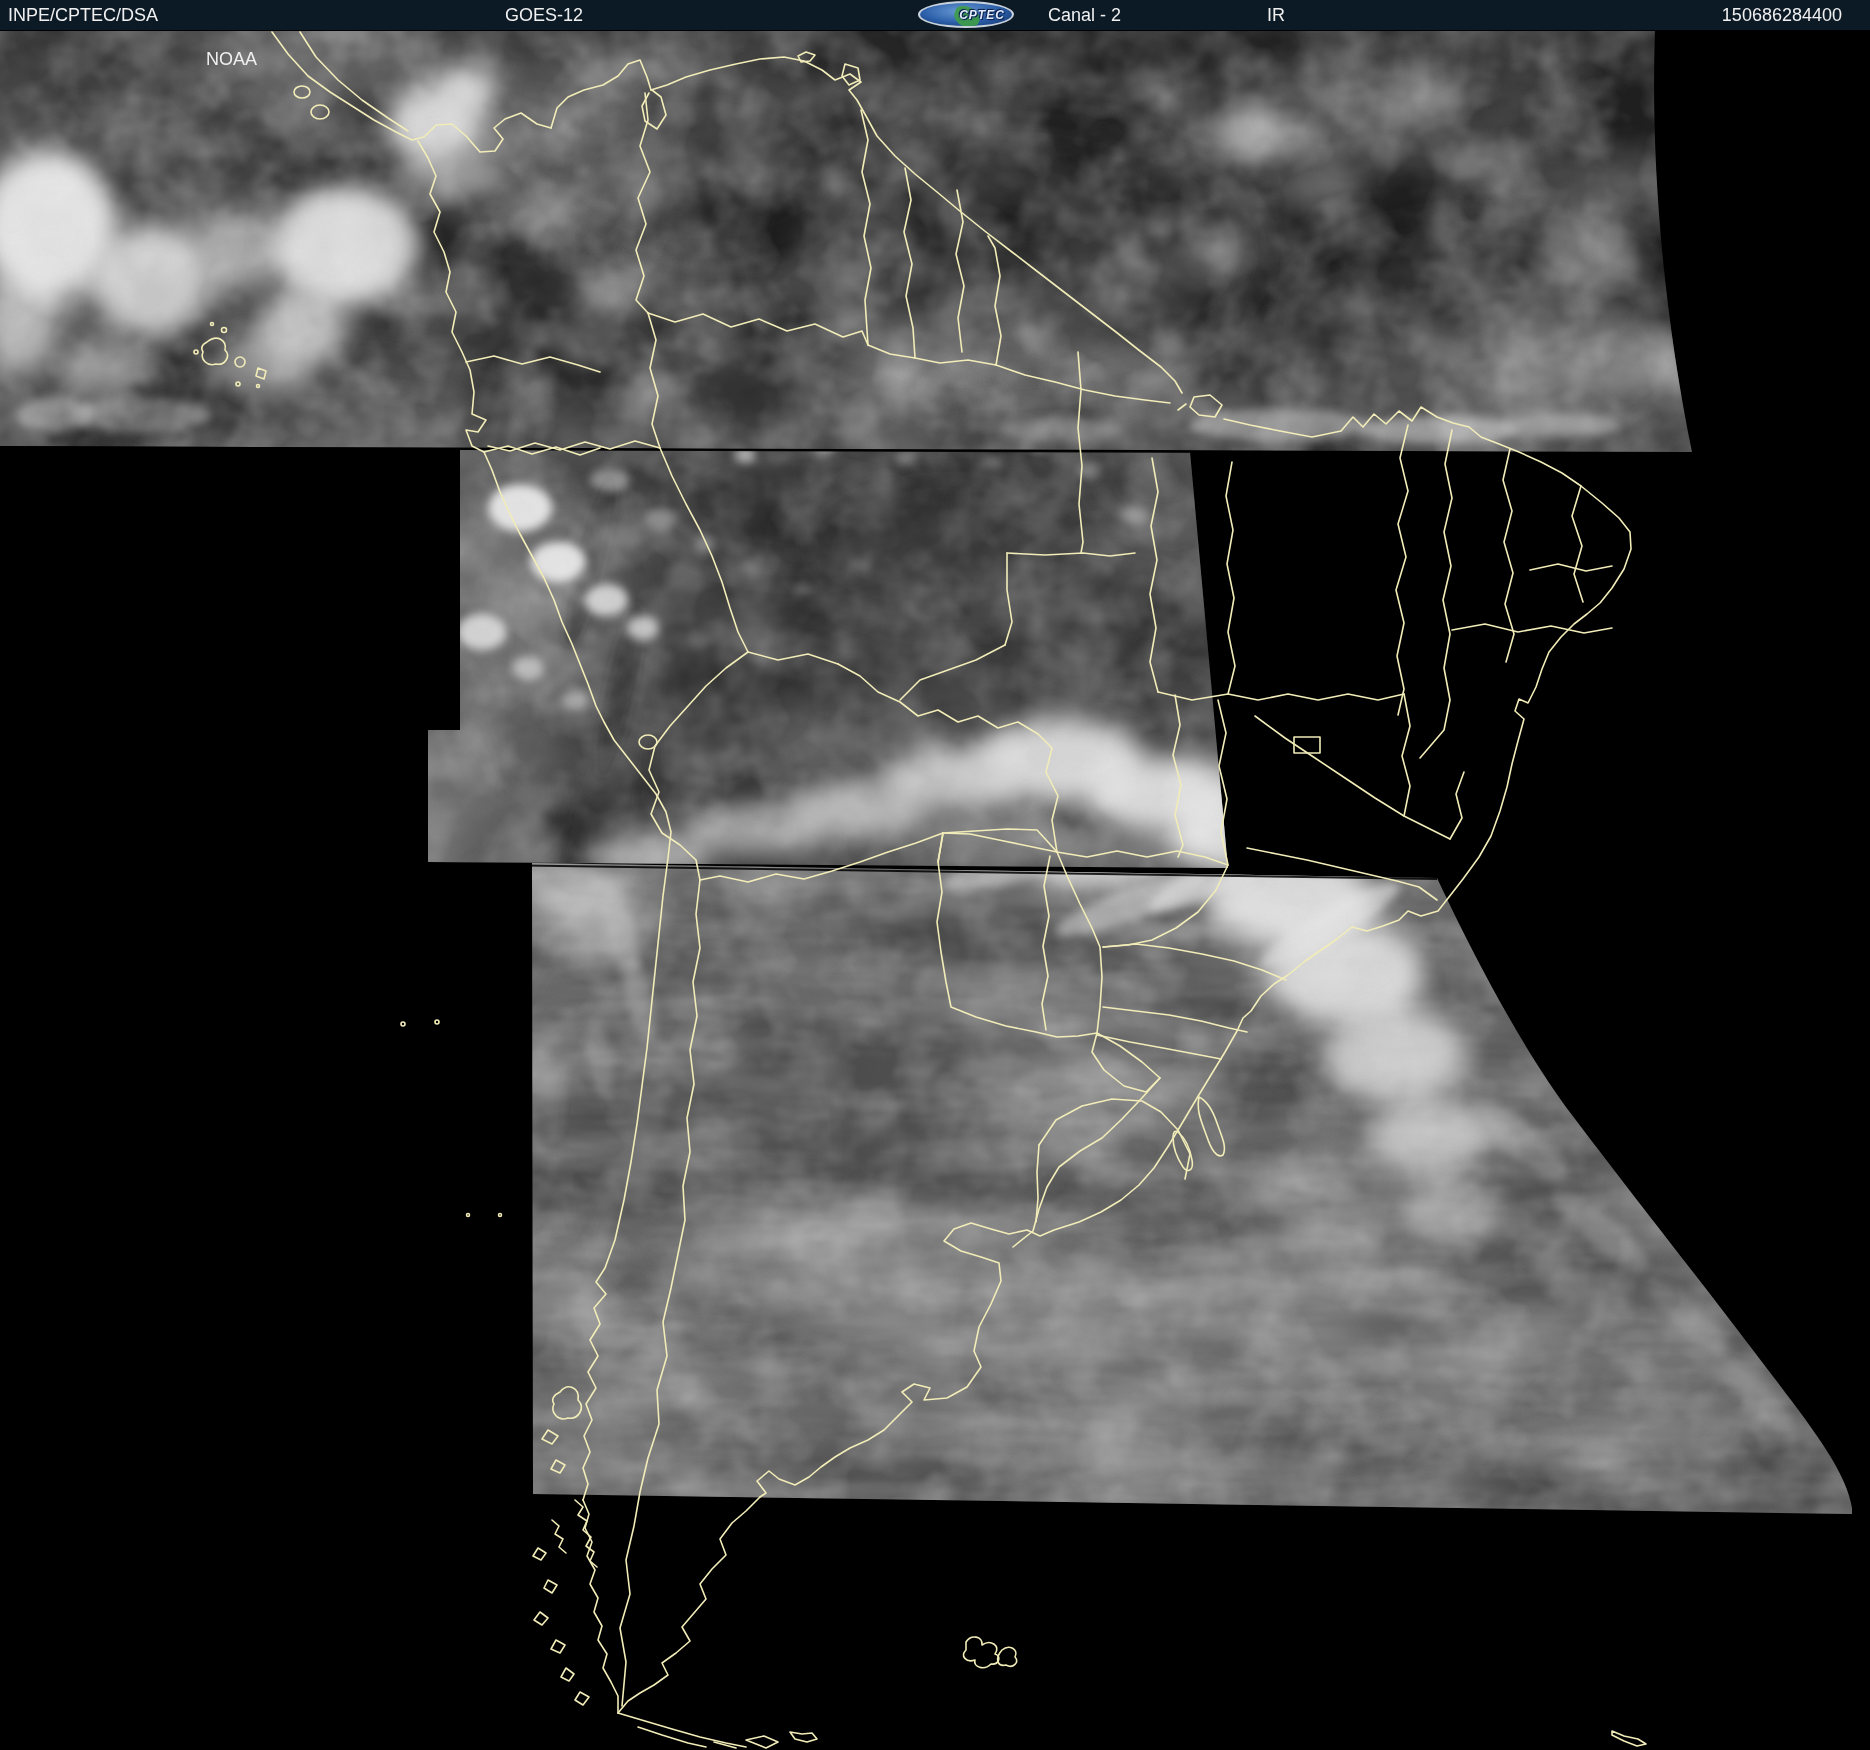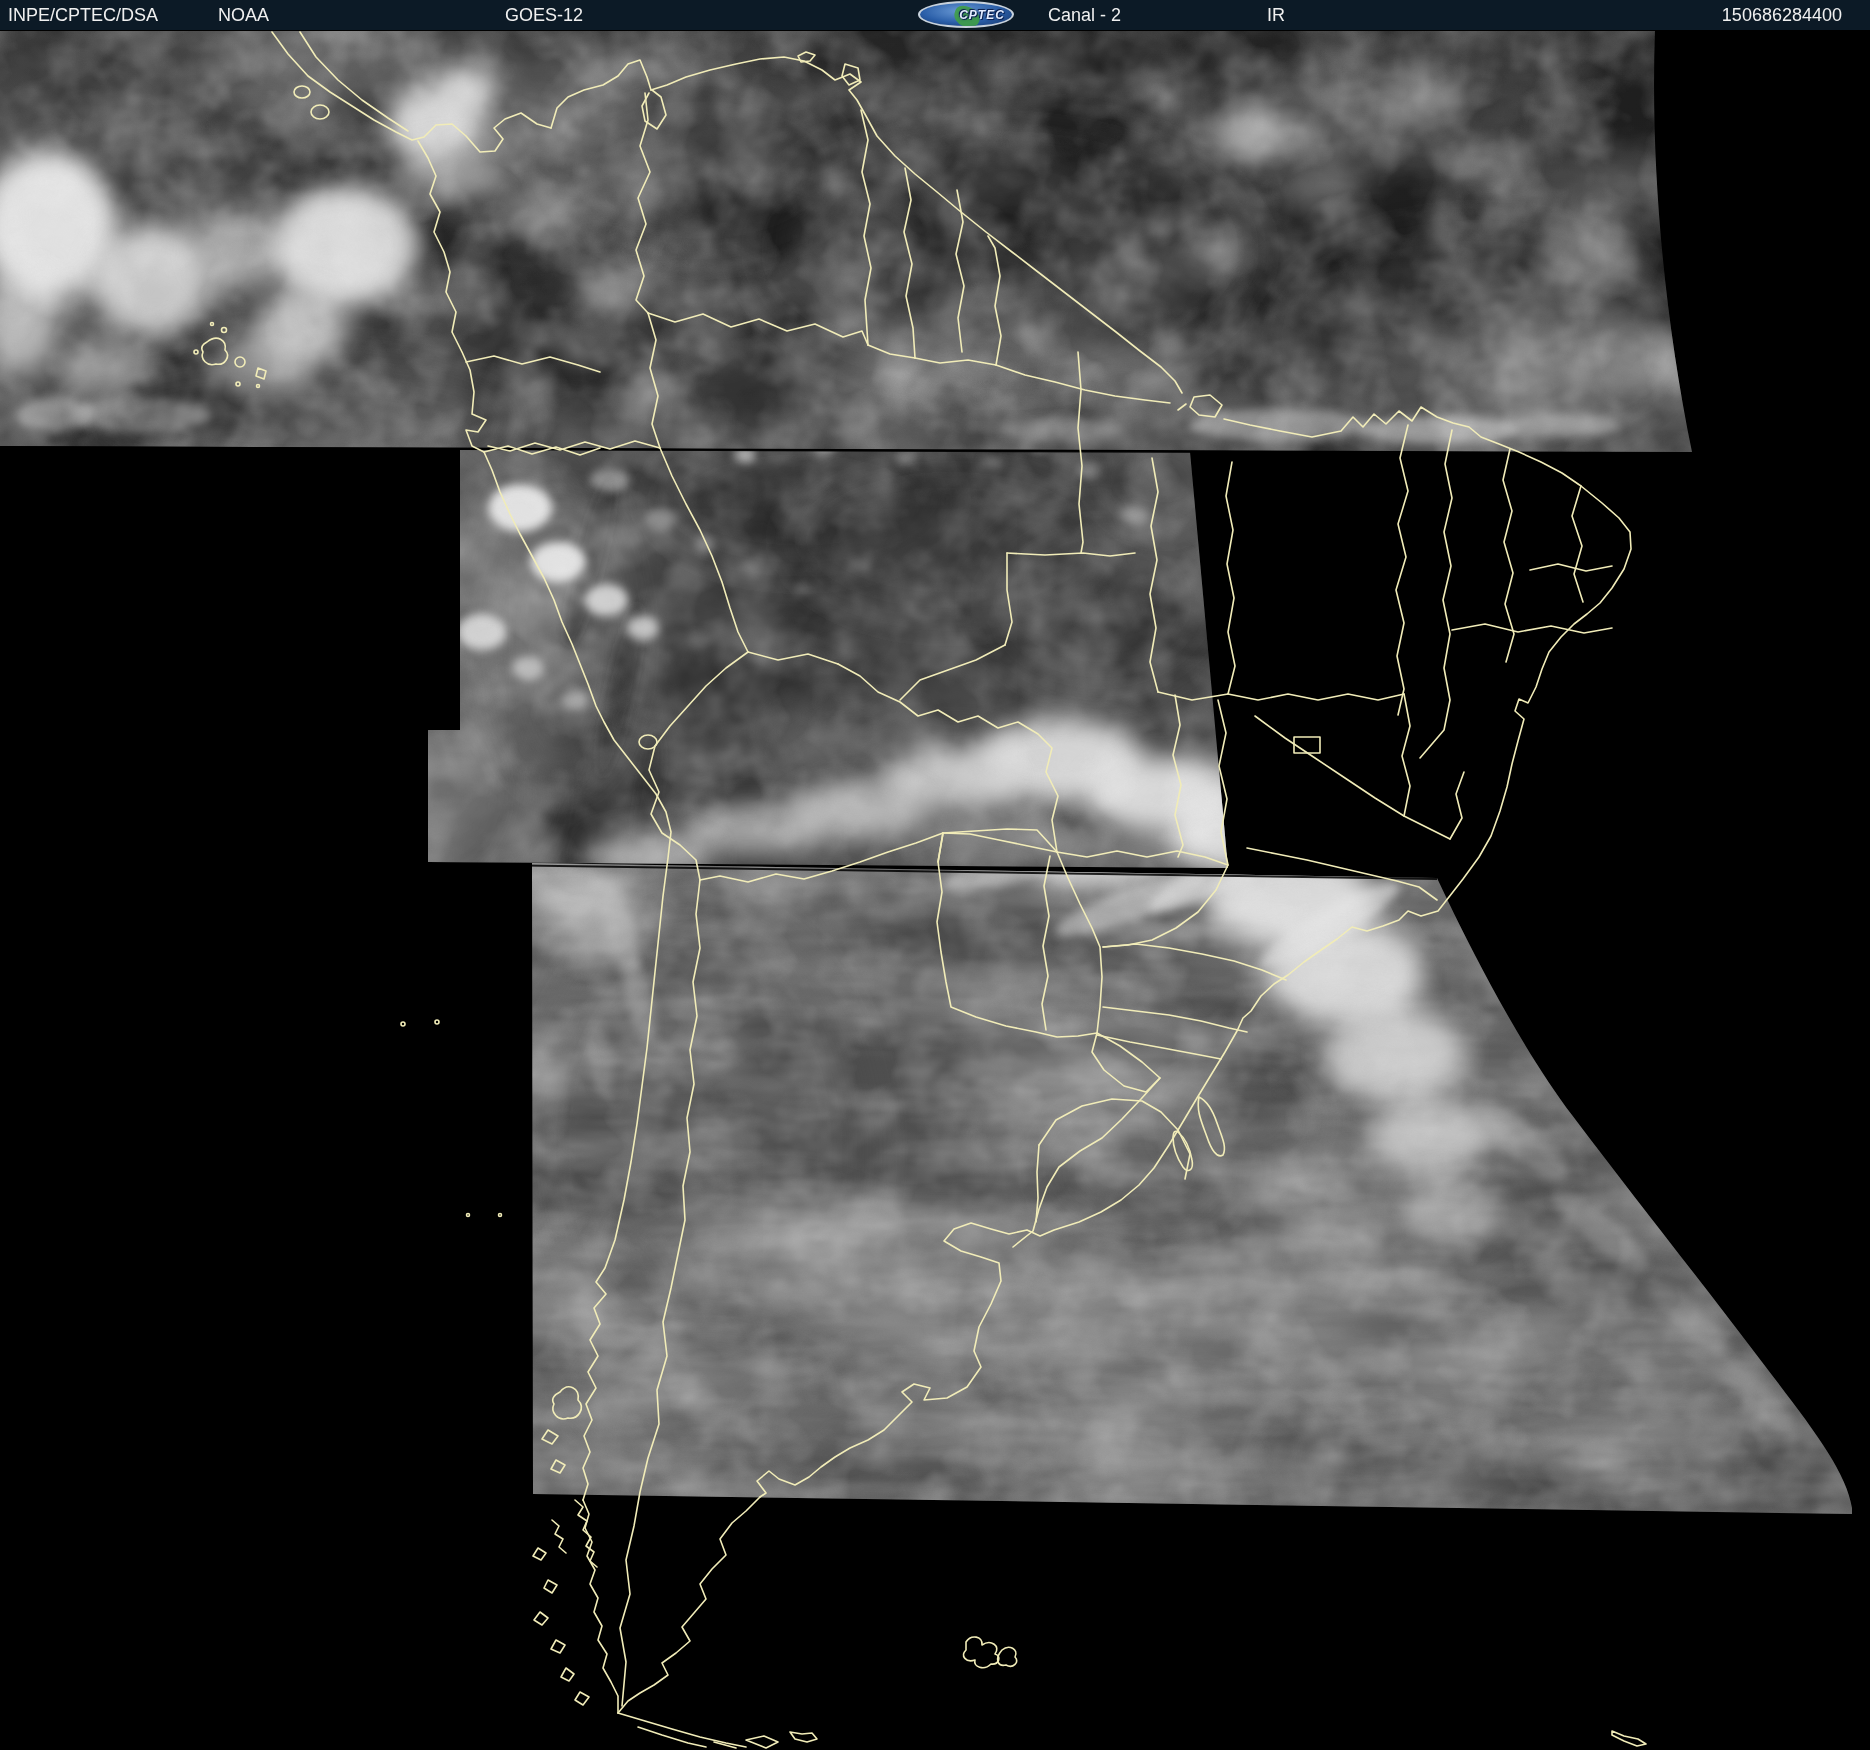--- a/index.html
+++ b/index.html
@@ -3,21 +3,21 @@
 <meta charset="utf-8">
 <style>
   html,body{margin:0;padding:0;background:#000;}
   #app{position:relative;width:1870px;height:1750px;overflow:hidden;background:#000;
        font-family:"Liberation Sans",sans-serif;}
   header{position:absolute;left:0;top:0;width:1870px;height:30px;background:var(--header-bg,#0c1a26);
          z-index:10;border-bottom:1px solid #000;}
   header span{position:absolute;top:0;line-height:30px;font-size:18px;color:var(--header-text,#f0f0f0);
               white-space:nowrap;}
   .h-agency{left:8px;}
-  .h-noaa{left:218px;}
+  .h-noaa{left:206px;margin-top:44px;}
   .h-sat{left:505px;}
   .h-channel{left:1048px;}
   .h-band{left:1267px;}
   .h-time{right:28px;}
   .logo{position:absolute;left:918px;top:1px;width:96px;height:27px;border-radius:50%;
         border:2px solid var(--logo-ring,#c8d2dc);box-sizing:border-box;
         background:radial-gradient(ellipse at 45% 35%, #6b9bd6 0%, var(--logo-blue,#2a5ea8) 55%, #142f5e 100%);
         overflow:hidden;}
   .logo .land{position:absolute;left:34px;top:4px;width:26px;height:20px;background:var(--logo-green,#3f9e46);
         border-radius:40% 60% 55% 60%;transform:rotate(18deg);opacity:.9;}

